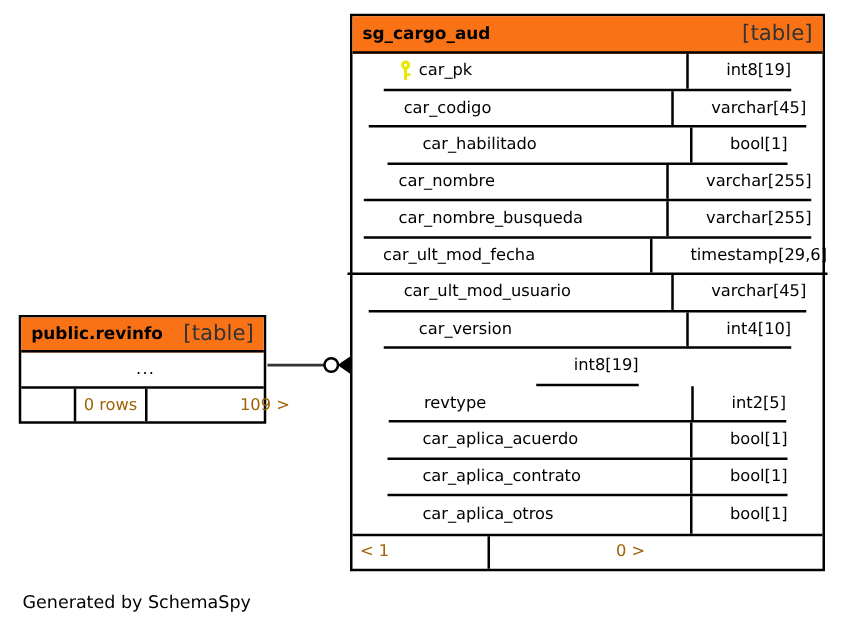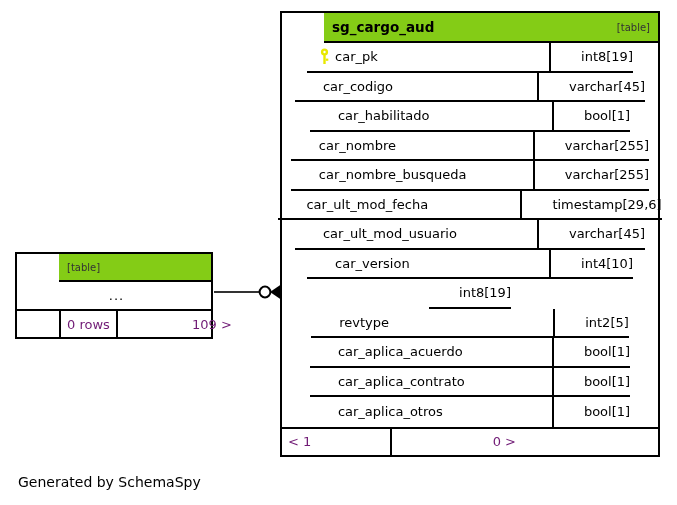--- a/index.html
+++ b/index.html
@@ -22,38 +22,37 @@
 
   
   .entity {
     position: absolute;
     background: #ffffff;
     border: 2px solid #000000;
     box-sizing: border-box;
   }
 
   .ent-header {
-    background: #84cc16;
+    background: #f97316;
     border-bottom: 2px solid #000000;
     box-sizing: border-box;
     display: flex;
     align-items: center;
     justify-content: space-between;
     padding: 0 8px;
     height: 30px;
-    margin-left: 42px;
   }
   .ent-title {
     font-weight: bold;
     font-size: 13.5px;
     color: #000000;
     white-space: nowrap;
   }
   .ent-kind {
-    font-size: 10px;
+    font-size: 17px;
     color: #333333;
     white-space: nowrap;
   }
 
   .ent-rows {
     display: flex;
     flex-direction: column;
     align-items: center;
   }
 
@@ -106,21 +105,21 @@
     display: flex;
     height: 28px;
     border-top: 2px solid #000000;
     box-sizing: border-box;
   }
   .ent-footer .fcell {
     box-sizing: border-box;
     display: flex;
     align-items: center;
     font-size: 13px;
-    color: #701a75;
+    color: #a16207;
     white-space: nowrap;
     border-right: 2px solid #000000;
     padding: 0 6px;
   }
   .ent-footer .fcell:last-child { border-right: none; }
   .fcell.left   { justify-content: flex-start; }
   .fcell.center { justify-content: center; }
   .fcell.right  { justify-content: flex-end; }
 
   
@@ -177,20 +176,21 @@
     white-space: nowrap;
   }
 </style>
 </head>
 <body>
 
 <div class="canvas">
 
   <div class="entity" id="entity-public-revinfo">
     <div class="ent-header">
+      <span class="ent-title">public.revinfo</span>
       <span class="ent-kind">[table]</span>
     </div>
     <div class="ent-rows">
       <div class="ent-row">
         <div class="col-name">
           <span class="ellipsis-text">...</span>
         </div>
       </div>
     </div>
     <div class="ent-footer">

